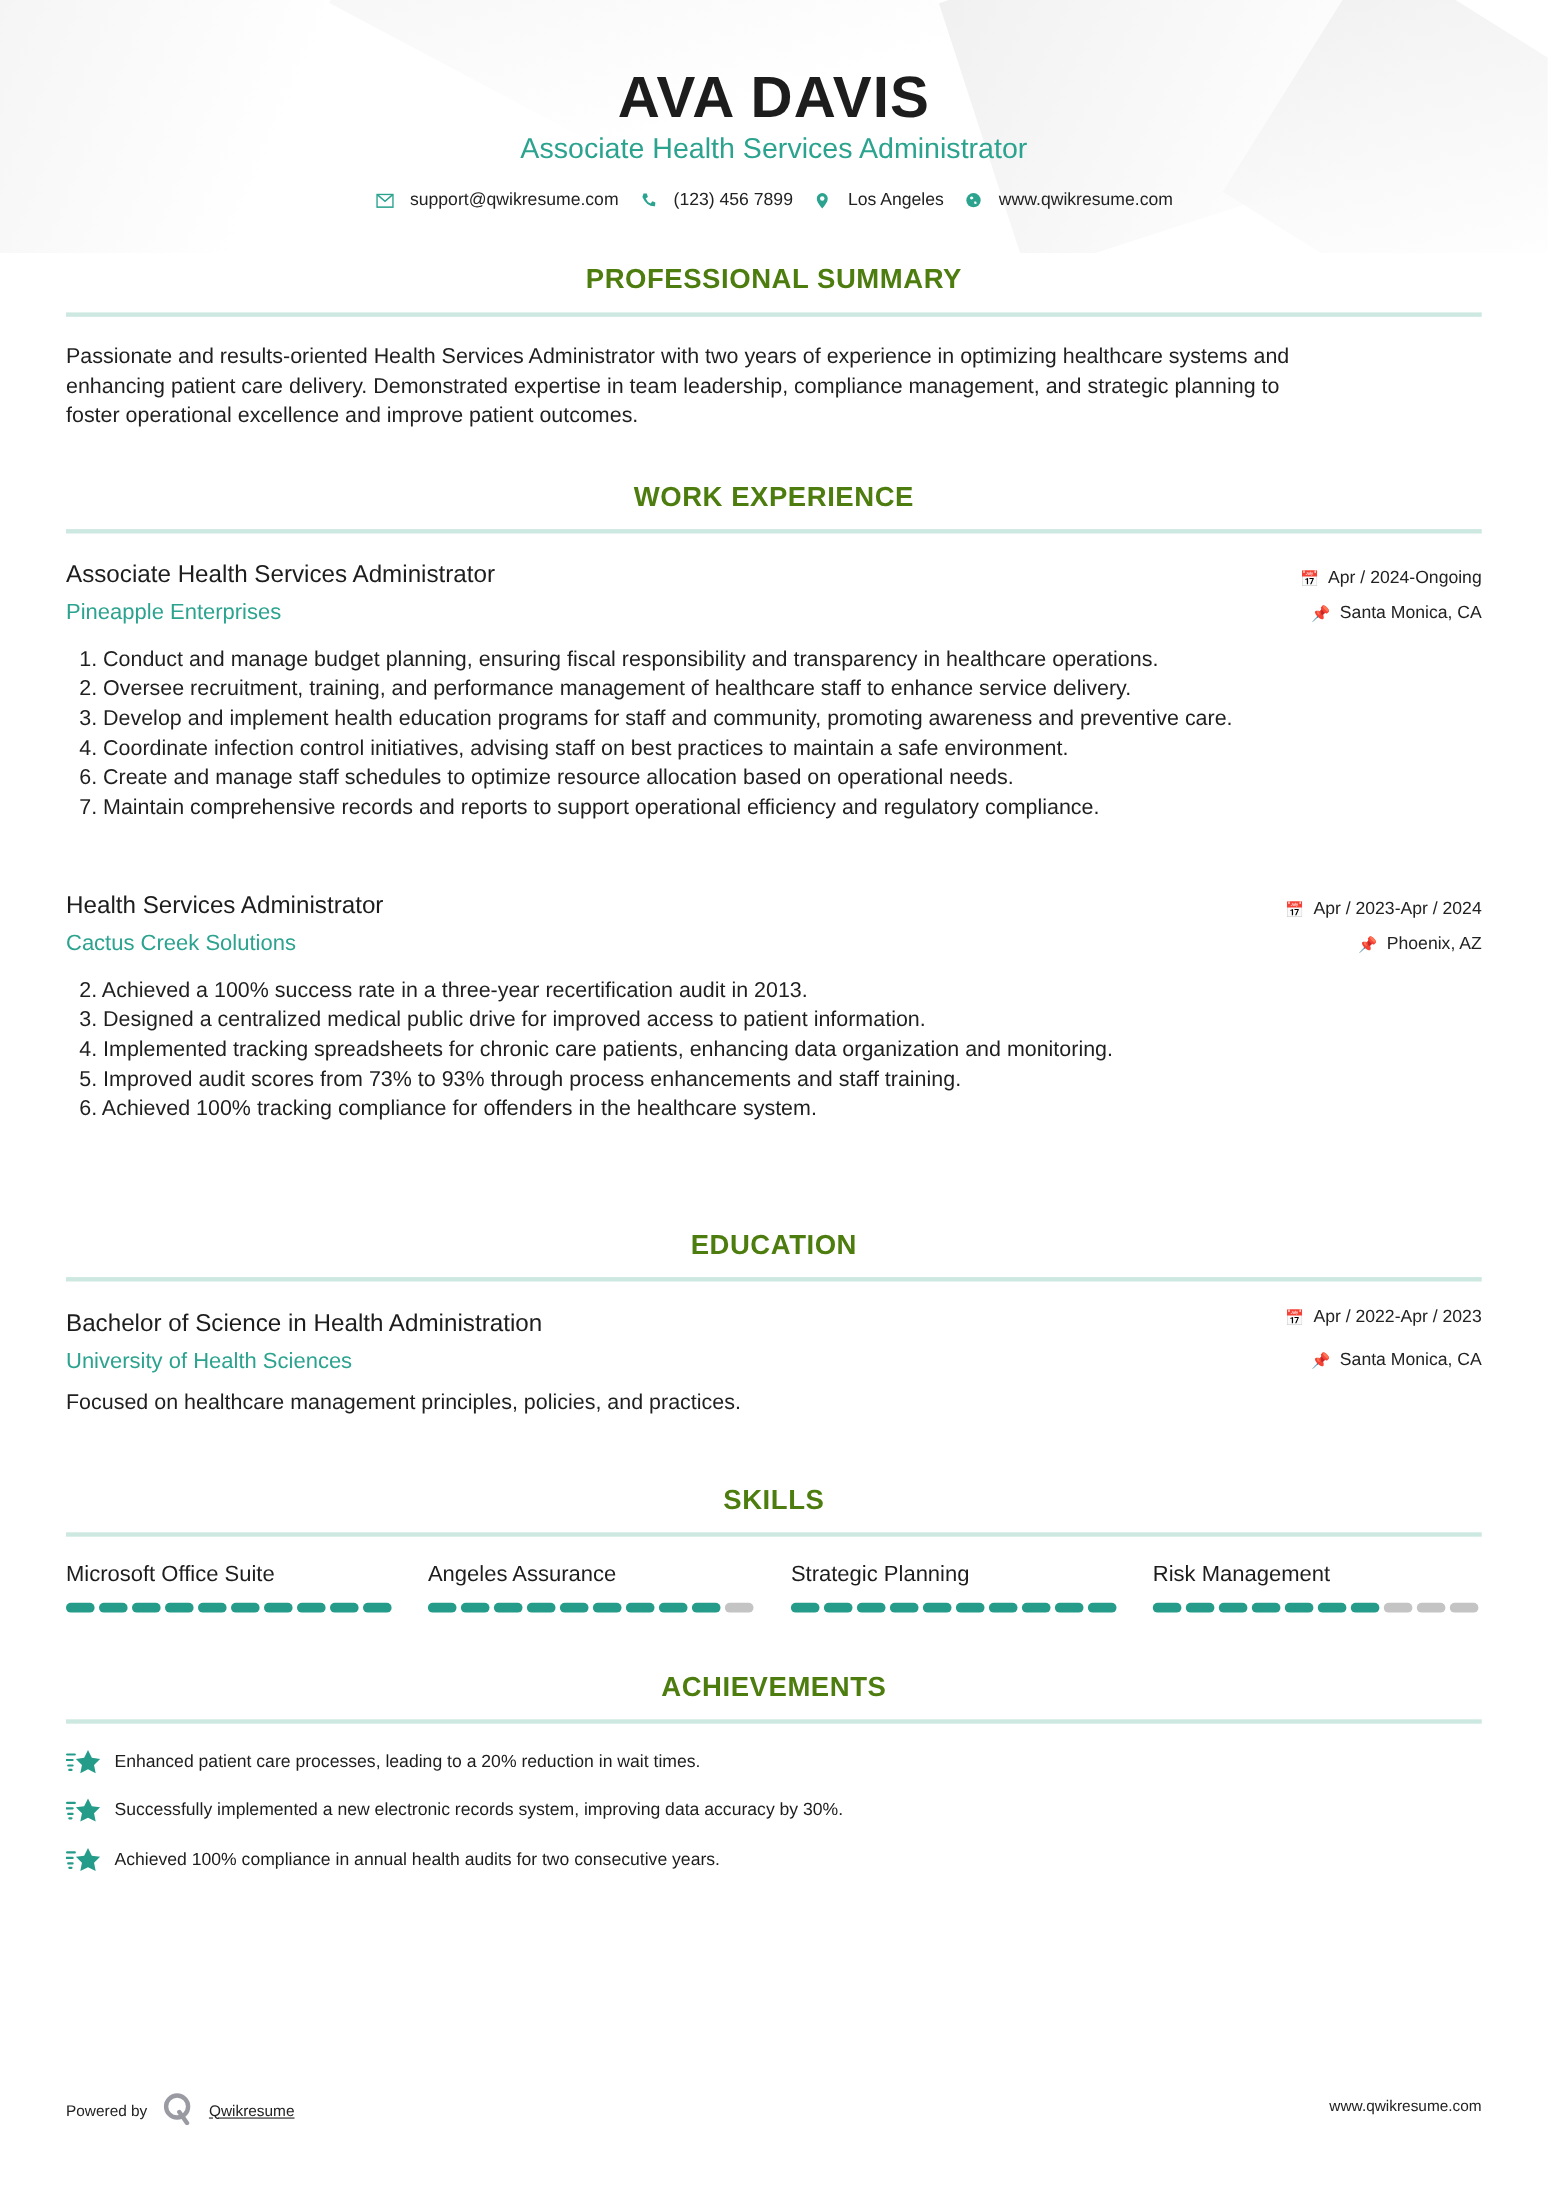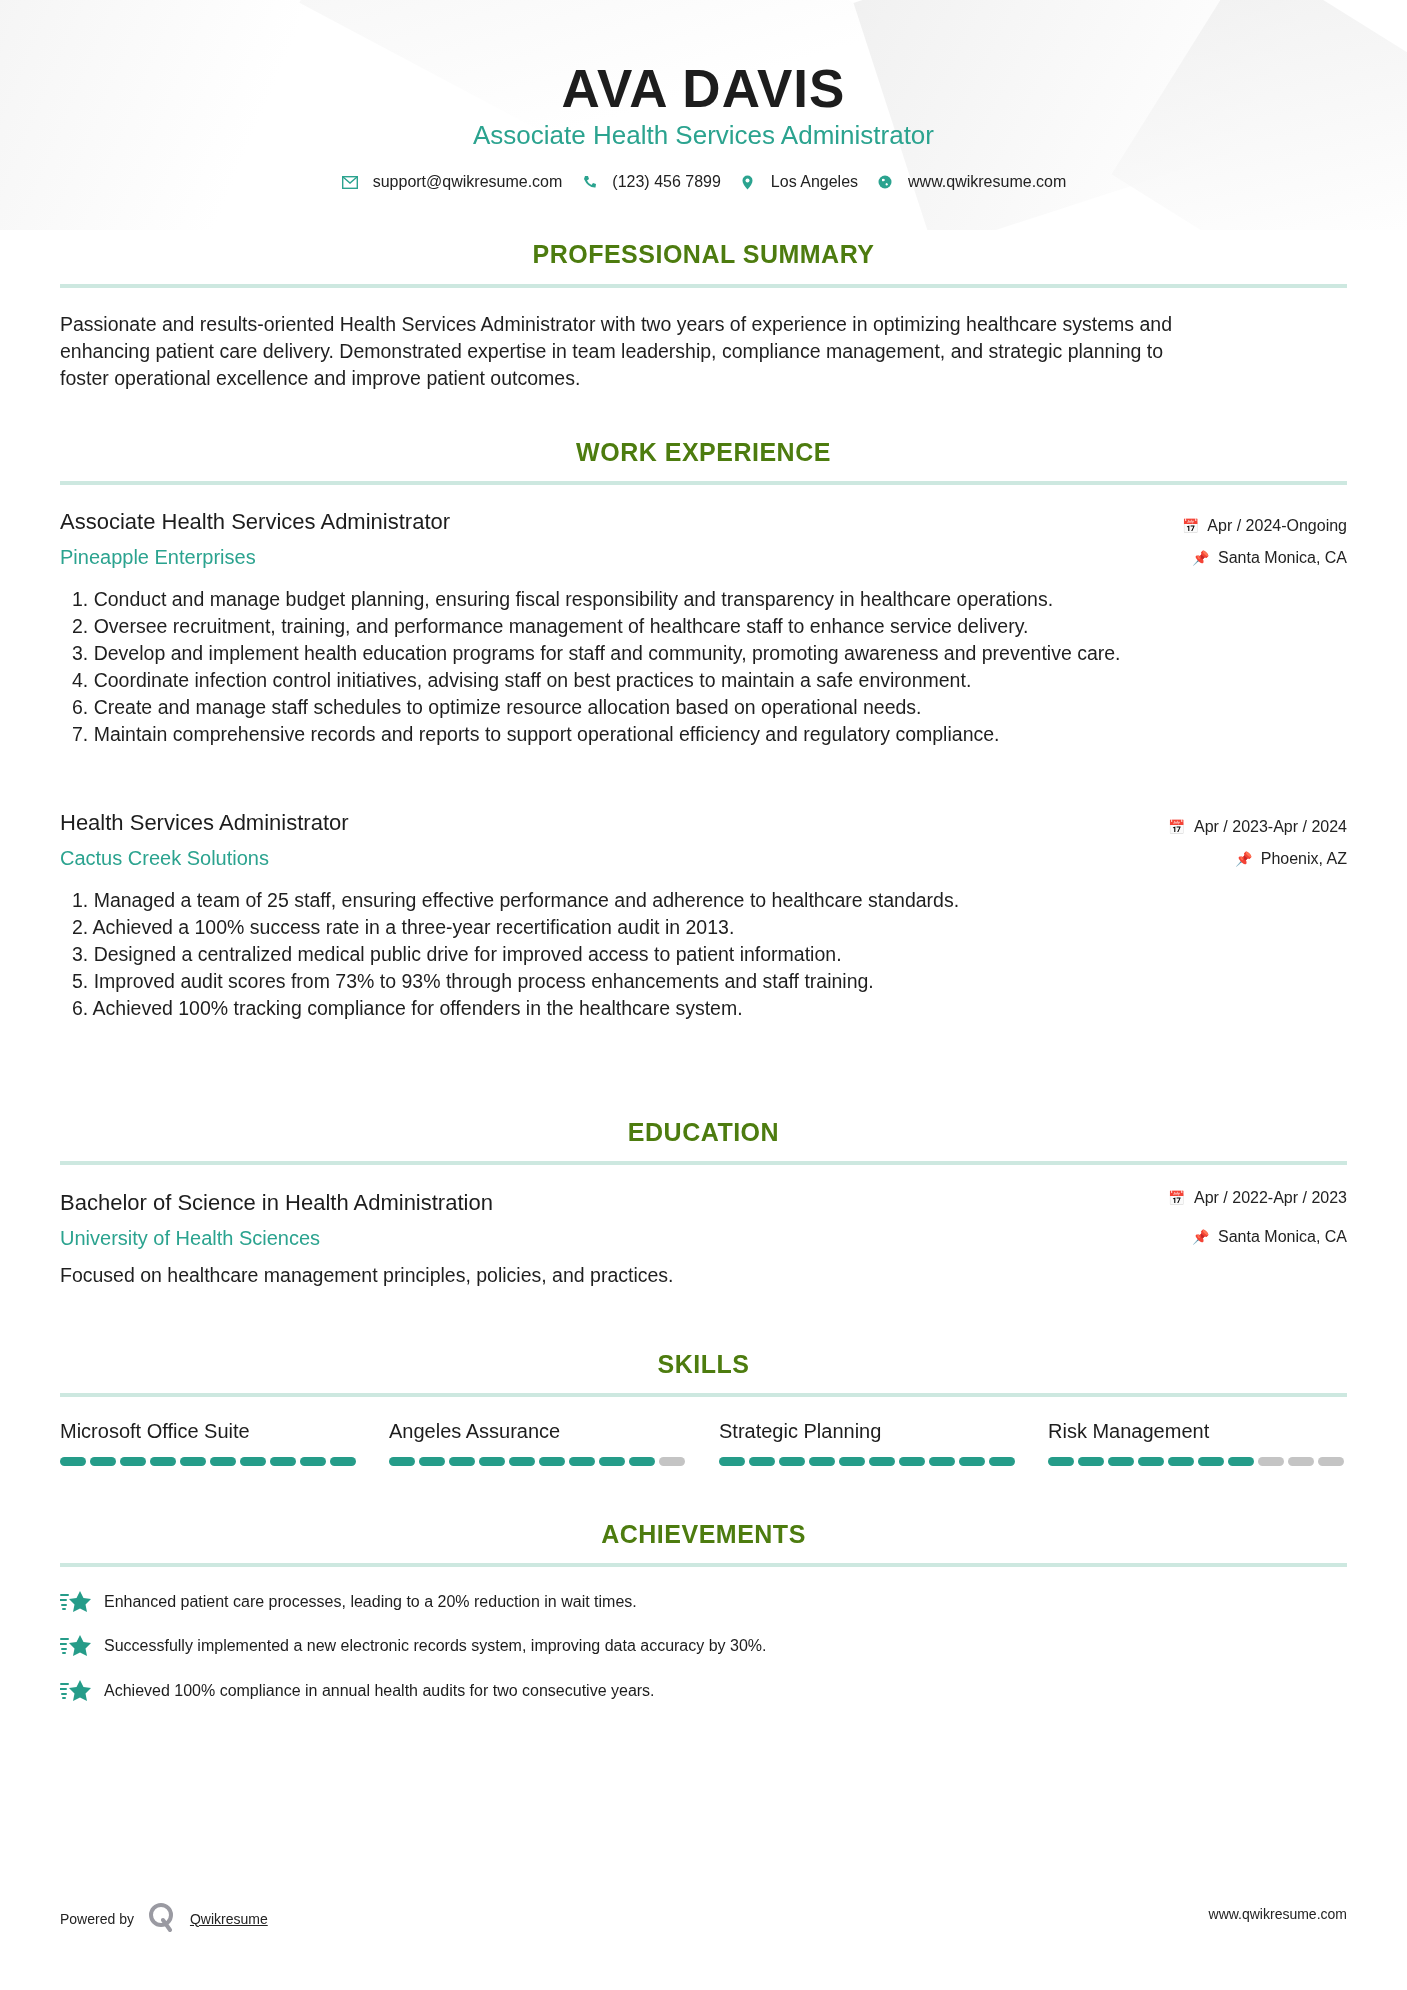--- a/index.html
+++ b/index.html
@@ -117,23 +117,23 @@
 <div class="abs company" style="top:847px;">Cactus Creek Solutions</div>
 <div class="abs meta" style="top:818px;">
   <span class="mi">📅</span>
   <span>Apr / 2023-Apr / 2024</span>
 </div>
 <div class="abs meta" style="top:850px;">
   <span class="mi">📌</span>
   <span>Phoenix, AZ</span>
 </div>
 <ol class="abs bullets" style="top:887px;">
-  <li>1. Managed a team of 25 staff, ensuring effective performance and adherence to healthcare standards.</li>
   <li>2. Achieved a 100% success rate in a three-year recertification audit in 2013.</li>
   <li>3. Designed a centralized medical public drive for improved access to patient information.</li>
+  <li>4. Implemented tracking spreadsheets for chronic care patients, enhancing data organization and monitoring.</li>
   <li>5. Improved audit scores from 73% to 93% through process enhancements and staff training.</li>
   <li>6. Achieved 100% tracking compliance for offenders in the healthcare system.</li>
 </ol>
 
 <div class="abs sec-title" style="top:1118px;">EDUCATION</div>
 <div class="abs sec-line" style="top:1161px;"></div>
 <div class="abs job-title" style="top:1190px;">Bachelor of Science in Health Administration</div>
 <div class="abs company" style="top:1227px;">University of Health Sciences</div>
 <div class="abs meta" style="top:1189px;">
   <span class="mi">📅</span>

